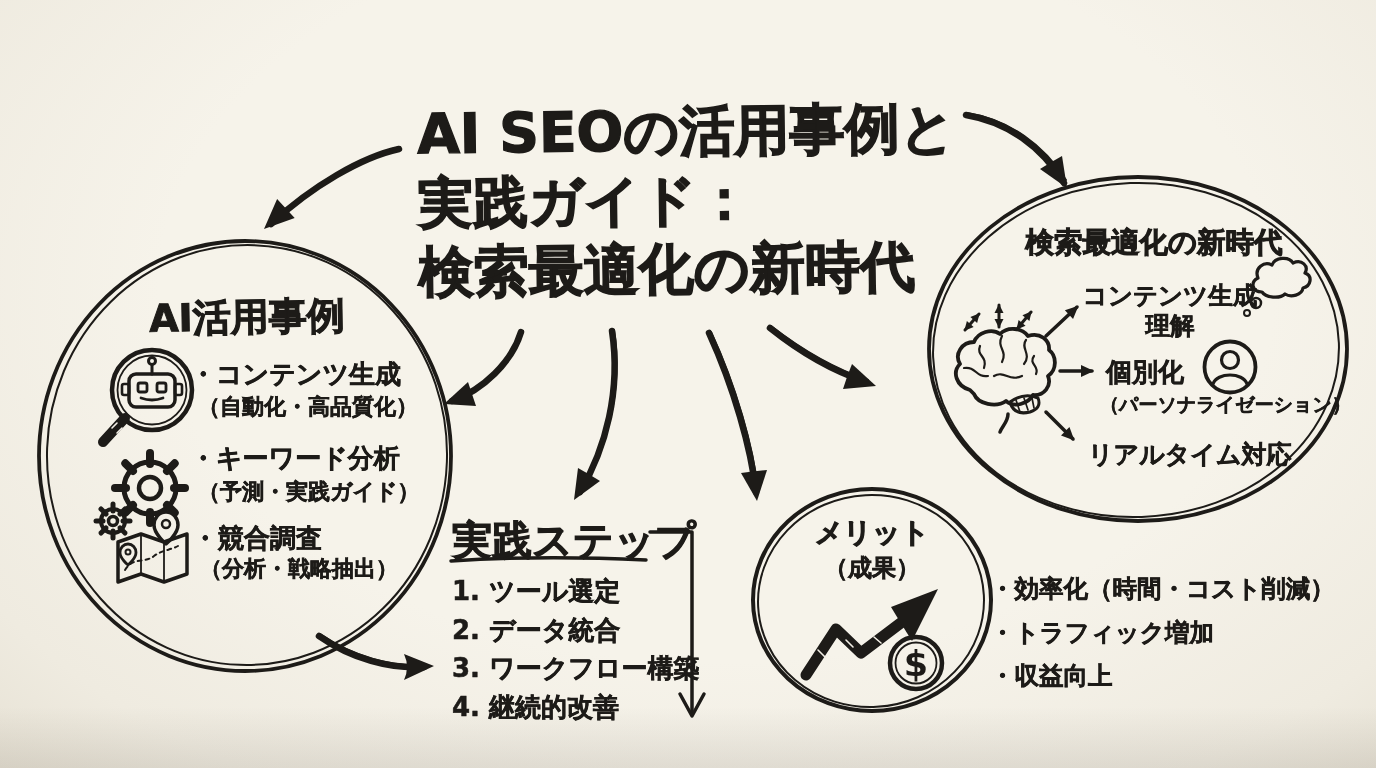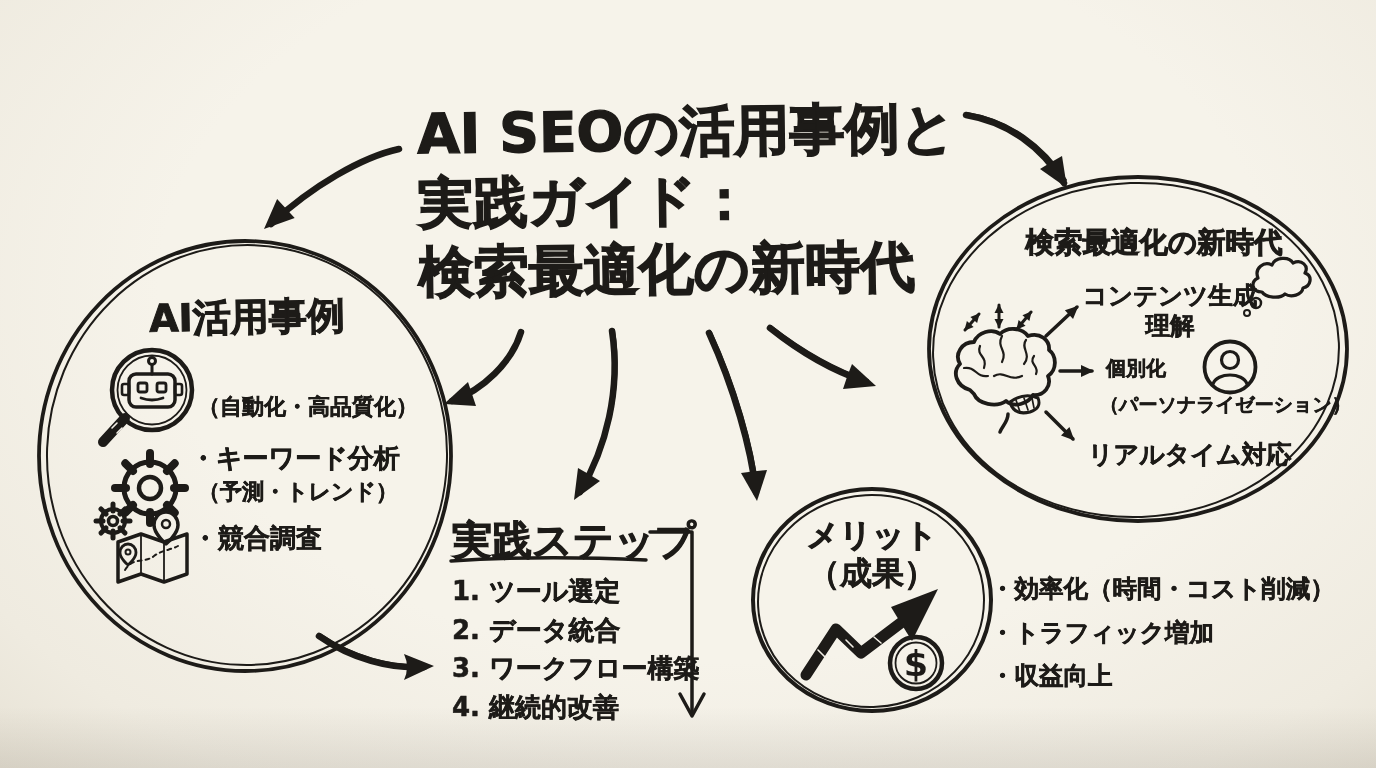--- a/index.html
+++ b/index.html
@@ -191,44 +191,46 @@
   </g>
 </svg>
 
 <div class="t title" style="left:418px;top:97px;">
   <div>AI SEOの活用事例と</div>
   <div>実践ガイド：</div>
   <div>検索最適化の新時代</div>
 </div>
 
 <div class="t h1 ctr" style="left:117px;top:292px;width:260px;font-size:38px;transform:rotate(-1deg);">AI活用事例</div>
+<div class="t" style="left:190px;top:357px;font-size:26px;">・コンテンツ生成</div>
 <div class="t" style="left:198px;top:392px;font-size:22px;font-family:Liberation Mono, monospace;">（自動化・高品質化）</div>
 <div class="t" style="left:190px;top:441px;font-size:26px;">・キーワード分析</div>
-<div class="t" style="left:198px;top:477px;font-size:22px;">（予測・トレンド）</div>
+<div class="t" style="left:198px;top:477px;font-size:22px;">（予測・実践ガイド）</div>
 <div class="t" style="left:192px;top:521px;font-size:26px;">・競合調査</div>
+<div class="t" style="left:200px;top:554px;font-size:22px;">（分析・戦略抽出）</div>
 
 <div class="t h1" style="left:452px;top:513px;font-size:40px;">実践ステップ</div>
 <div class="t" style="left:452px;top:572px;font-size:26px;line-height:38.5px;">
   <div>1. ツール選定</div>
   <div>2. データ統合</div>
   <div>3. ワークフロー構築</div>
   <div>4. 継続的改善</div>
 </div>
 
-<div class="t h1 ctr" style="left:772px;top:514px;width:200px;font-size:32px;">メリット</div>
-<div class="t ctr" style="left:772px;top:552px;width:200px;font-size:32px;">（成果）</div>
+<div class="t h1 ctr" style="left:772px;top:514px;width:200px;font-size:28px;">メリット</div>
+<div class="t ctr" style="left:772px;top:552px;width:200px;font-size:24px;">（成果）</div>
 
 <div class="t" style="left:990px;top:567px;font-size:24.5px;line-height:43.5px;">
   <div>・効率化（時間・コスト削減）</div>
   <div>・トラフィック増加</div>
   <div>・収益向上</div>
 </div>
 
 <div class="t h1 ctr" style="left:1018px;top:224px;width:272px;font-size:28.5px;">検索最適化の新時代</div>
 <div class="t ctr" style="left:1080px;top:281px;width:180px;font-size:24.5px;line-height:30px;">
   <div>コンテンツ生成</div>
   <div>理解</div>
 </div>
-<div class="t" style="left:1106px;top:355px;font-size:20px;">個別化</div>
+<div class="t" style="left:1106px;top:355px;font-size:26px;">個別化</div>
 <div class="t" style="left:1100px;top:392px;font-size:19px;">（パーソナライゼーション）</div>
 <div class="t" style="left:1088px;top:438px;font-size:25px;">リアルタイム対応</div>
 
 </div>
 
 </body></html>

